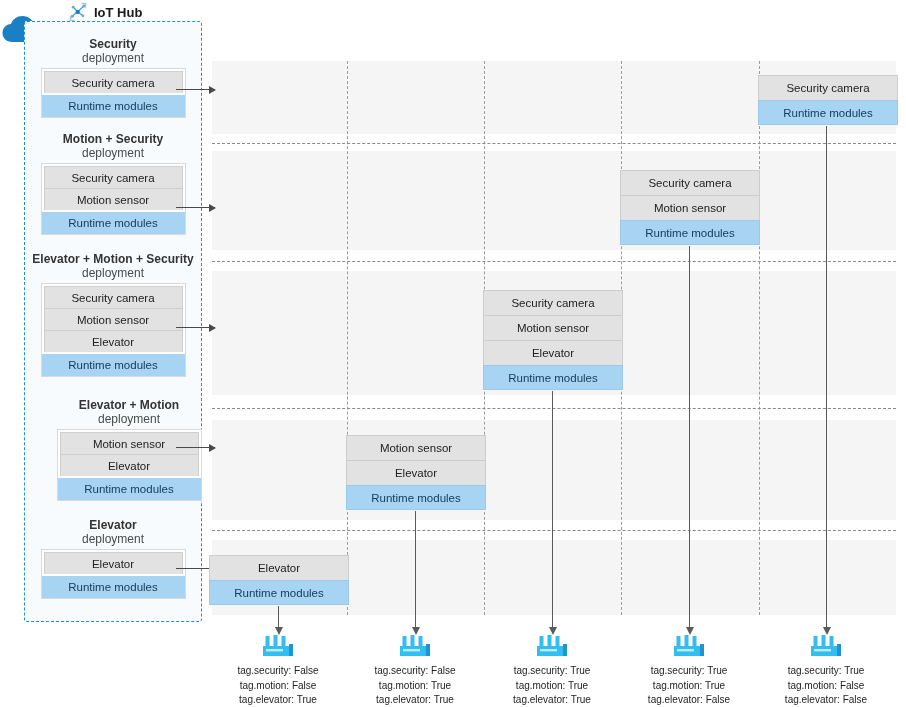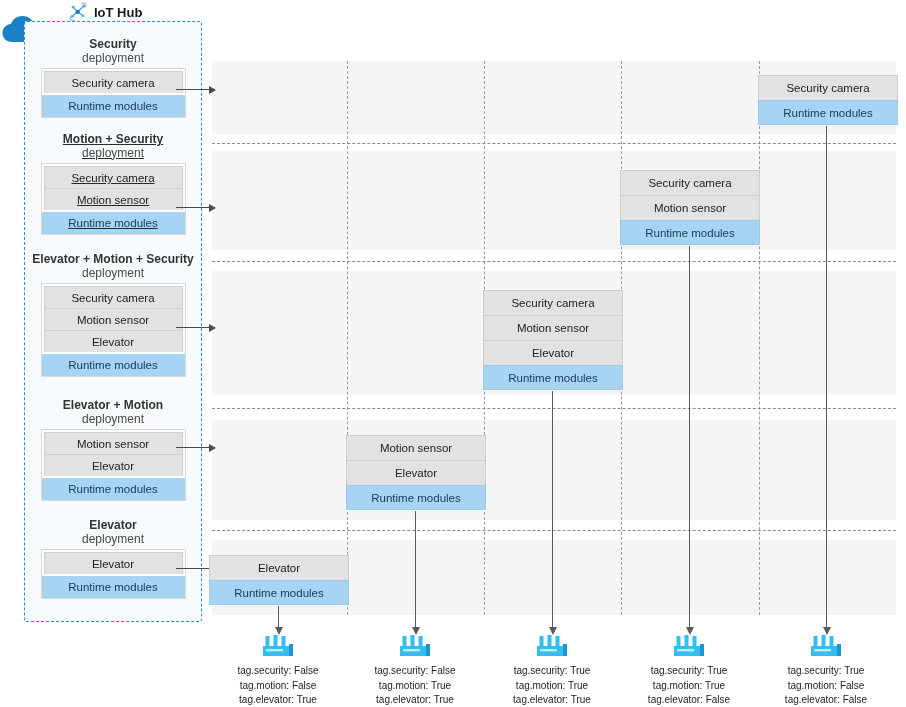--- a/index.html
+++ b/index.html
@@ -221,21 +221,21 @@
     <div class="dep-title">
       <span>Security</span><br>
       <span class="sub">deployment</span>
     </div>
     <div class="dep-card">
       <div class="mod">Security camera</div>
       <div class="runtime">Runtime modules</div>
     </div>
   </div>
 
-  <div class="deployment" style="top:133px;text-decoration:underline;">
+  <div class="deployment" style="top:133px;">
     <div class="dep-title">
       <span>Motion + Security</span><br>
       <span class="sub">deployment</span>
     </div>
     <div class="dep-card">
       <div class="mod">Security camera</div>
       <div class="mod">Motion sensor</div>
       <div class="runtime">Runtime modules</div>
     </div>
   </div>
@@ -246,21 +246,21 @@
       <span class="sub">deployment</span>
     </div>
     <div class="dep-card">
       <div class="mod">Security camera</div>
       <div class="mod">Motion sensor</div>
       <div class="mod">Elevator</div>
       <div class="runtime">Runtime modules</div>
     </div>
   </div>
 
-  <div class="deployment" style="top:399px;">
+  <div class="deployment" style="top:399px;padding-left:16px;">
     <div class="dep-title">
       <span>Elevator + Motion</span><br>
       <span class="sub">deployment</span>
     </div>
     <div class="dep-card">
       <div class="mod">Motion sensor</div>
       <div class="mod">Elevator</div>
       <div class="runtime">Runtime modules</div>
     </div>
   </div>

